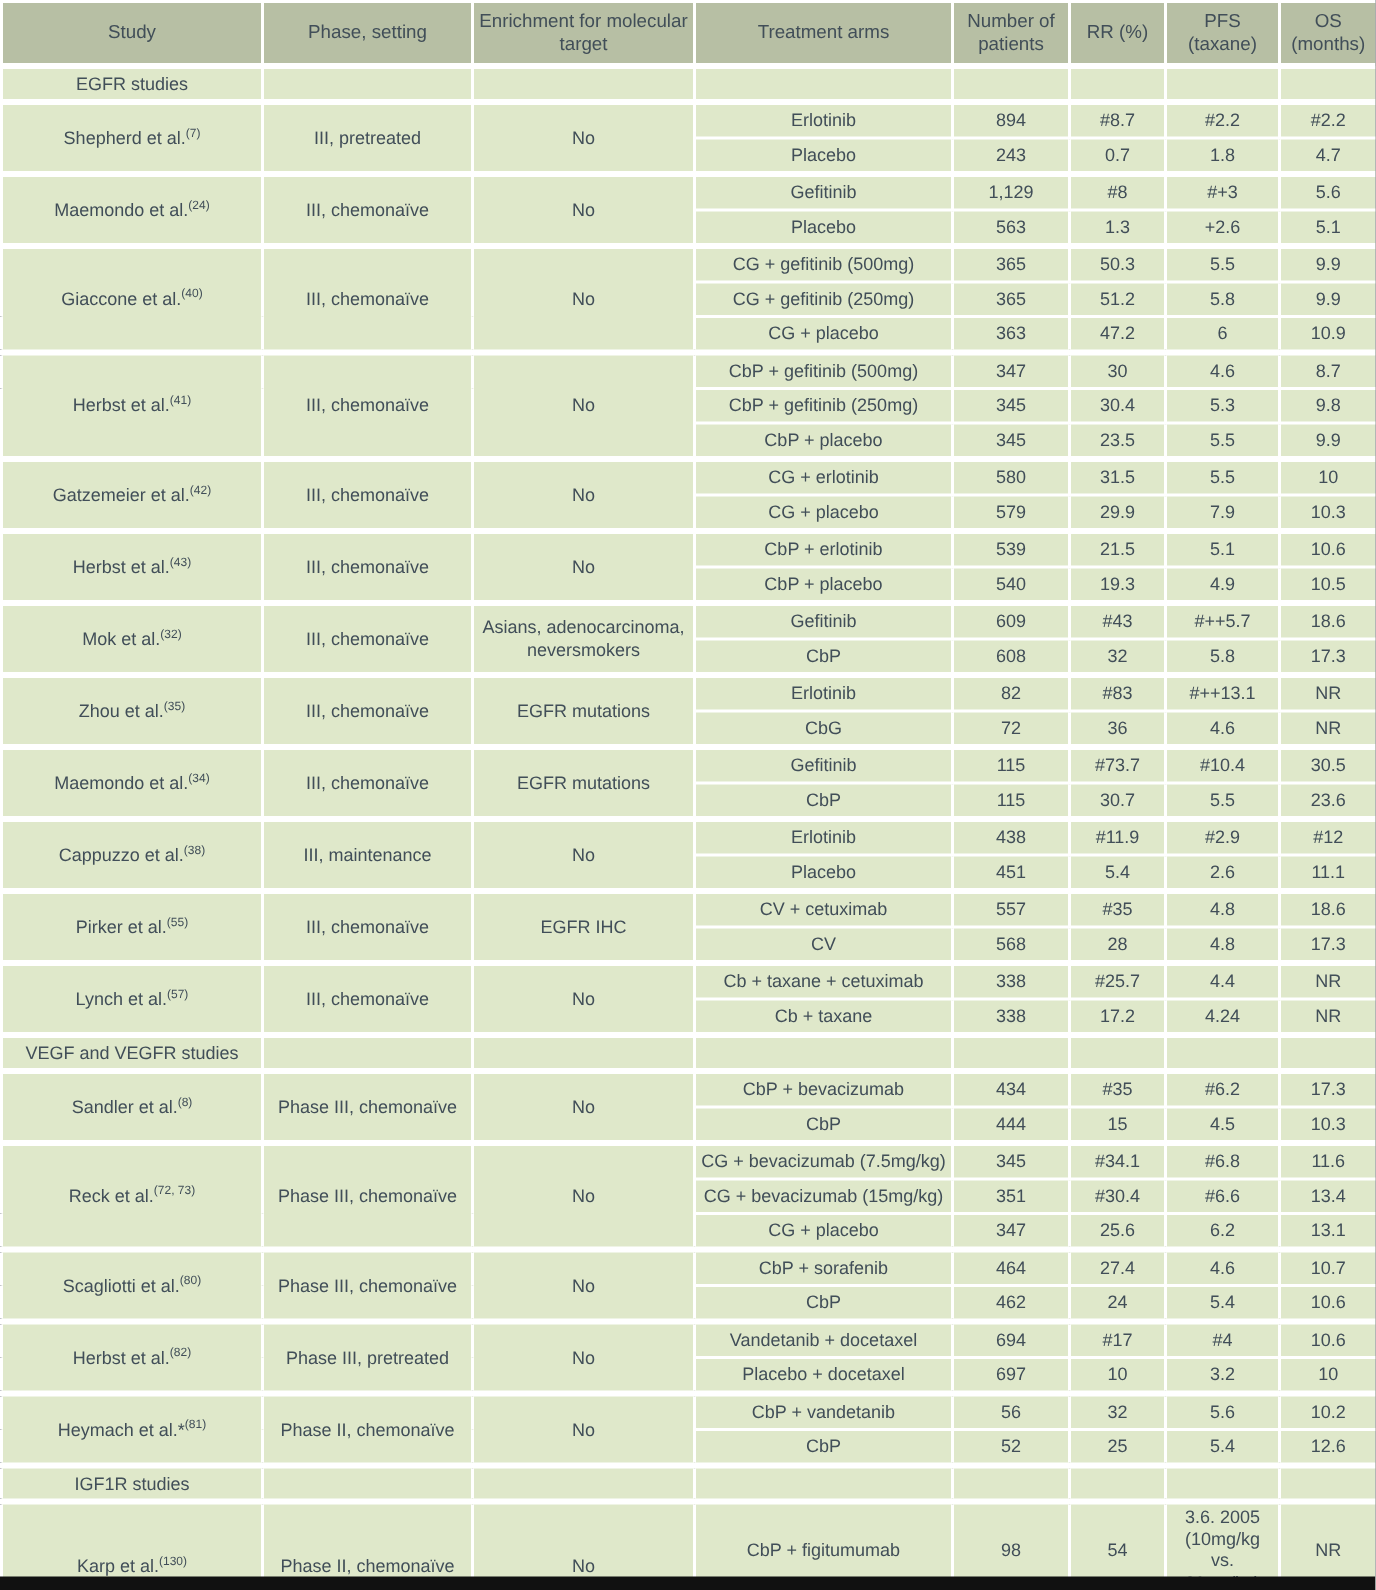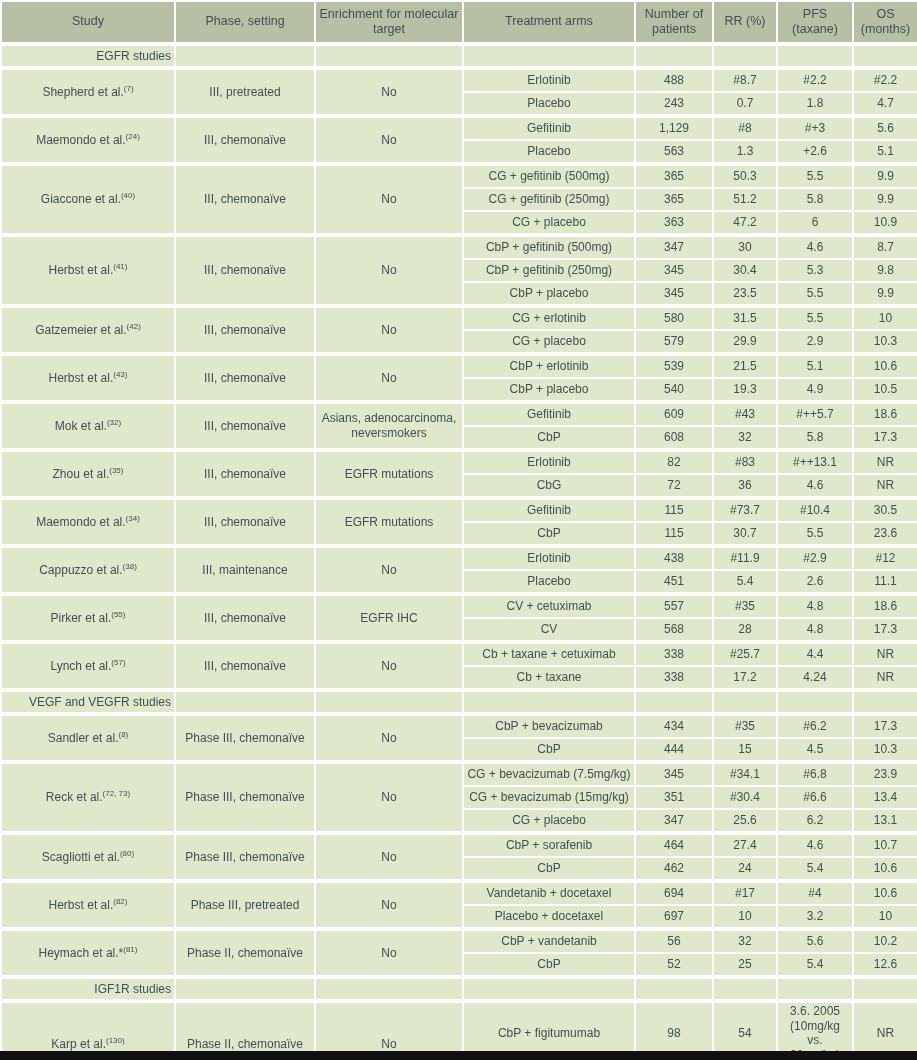--- a/index.html
+++ b/index.html
@@ -14,21 +14,21 @@
     border:2px solid var(--grid,#ffffff);
     text-align:center; vertical-align:middle;
     font-size:12px; line-height:1.22; padding:1px 3px;
     word-wrap:break-word;
   }
   thead th {
     background:var(--header-bg,#b7bfa4);
     font-weight:normal; font-size:12.5px; height:38px;
   }
   tbody td { height:19px; }
-  tr.section-row td { height:18px;text-align:right; }
+  tr.section-row td { height:18px; }
   tr.group-start > td { border-top:4px solid var(--grid,#ffffff); }
   sup.study-ref { font-size:8px; line-height:0; }
   .bottom-bar {
     position:absolute; left:0; bottom:0; width:917px; height:9px;
     background:var(--bottom-bar,#111111);
   }
 </style>
 </head>
 <body>
 
@@ -65,21 +65,21 @@
           <td></td>
           <td></td>
           <td></td>
           <td></td>
         </tr>
         <tr class="group-start">
           <td rowspan="2"><span>Shepherd et al.</span><sup class="study-ref">(7)</sup></td>
           <td rowspan="2">III, pretreated</td>
           <td rowspan="2">No</td>
           <td>Erlotinib</td>
-          <td>488</td>
+          <td>894</td>
           <td>#8.7</td>
           <td>#2.2</td>
           <td>#2.2</td>
         </tr>
         <tr class="arm-row">
           <td>Placebo</td>
           <td>243</td>
           <td>0.7</td>
           <td>1.8</td>
           <td>4.7</td>
@@ -156,21 +156,21 @@
           <td>CG + erlotinib</td>
           <td>580</td>
           <td>31.5</td>
           <td>5.5</td>
           <td>10</td>
         </tr>
         <tr class="arm-row">
           <td>CG + placebo</td>
           <td>579</td>
           <td>29.9</td>
-          <td>2.9</td>
+          <td>7.9</td>
           <td>10.3</td>
         </tr>
         <tr class="group-start">
           <td rowspan="2"><span>Herbst et al.</span><sup class="study-ref">(43)</sup></td>
           <td rowspan="2">III, chemonaïve</td>
           <td rowspan="2">No</td>
           <td>CbP + erlotinib</td>
           <td>539</td>
           <td>21.5</td>
           <td>5.1</td>
@@ -313,21 +313,21 @@
           <td>10.3</td>
         </tr>
         <tr class="group-start">
           <td rowspan="3"><span>Reck et al.</span><sup class="study-ref">(72, 73)</sup></td>
           <td rowspan="3">Phase III, chemonaïve</td>
           <td rowspan="3">No</td>
           <td>CG + bevacizumab (7.5mg/kg)</td>
           <td>345</td>
           <td>#34.1</td>
           <td>#6.8</td>
-          <td>23.9</td>
+          <td>11.6</td>
         </tr>
         <tr class="arm-row">
           <td>CG + bevacizumab (15mg/kg)</td>
           <td>351</td>
           <td>#30.4</td>
           <td>#6.6</td>
           <td>13.4</td>
         </tr>
         <tr class="arm-row">
           <td>CG + placebo</td>

